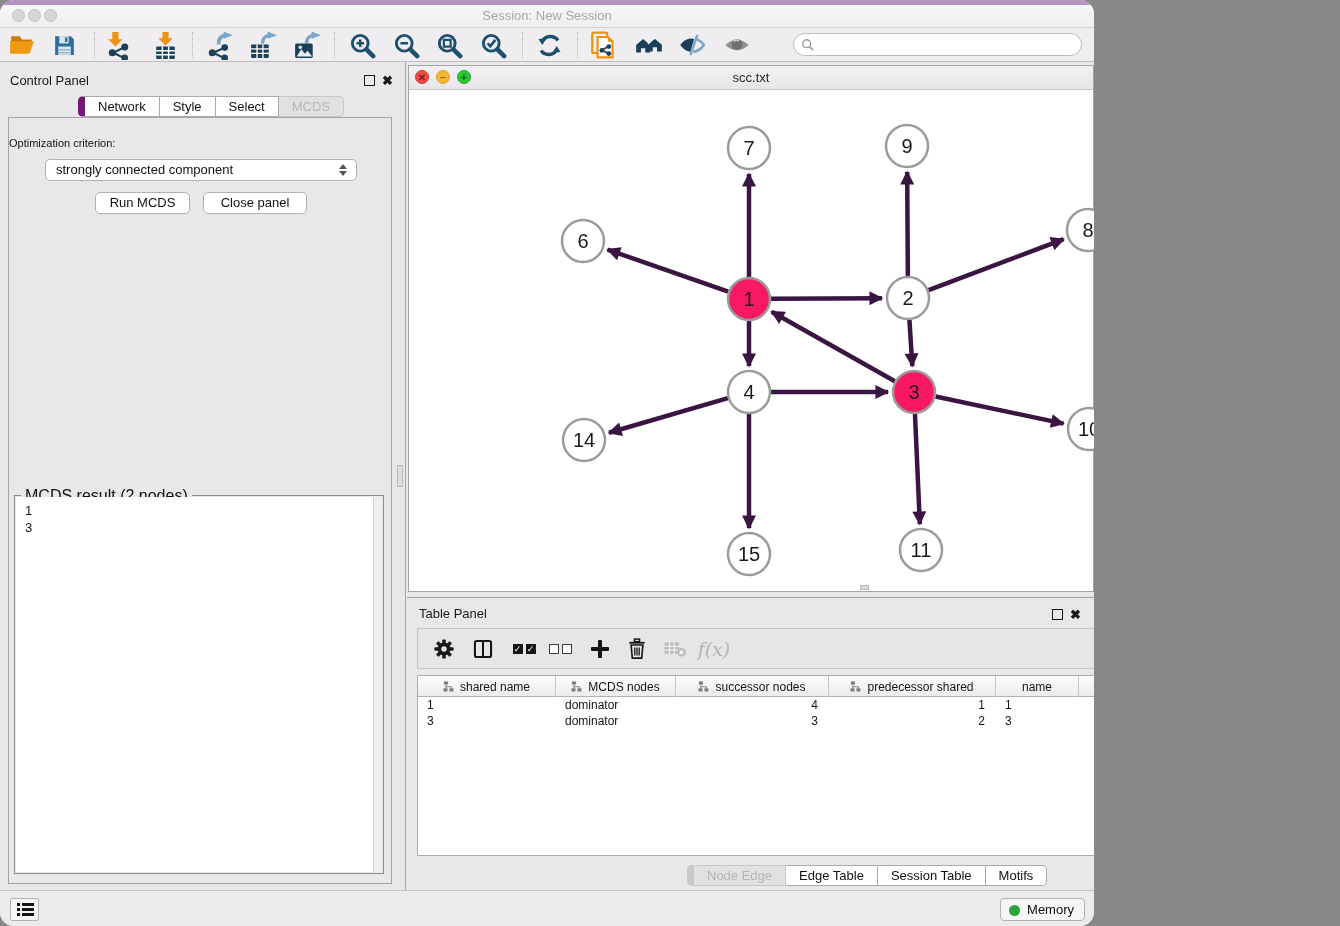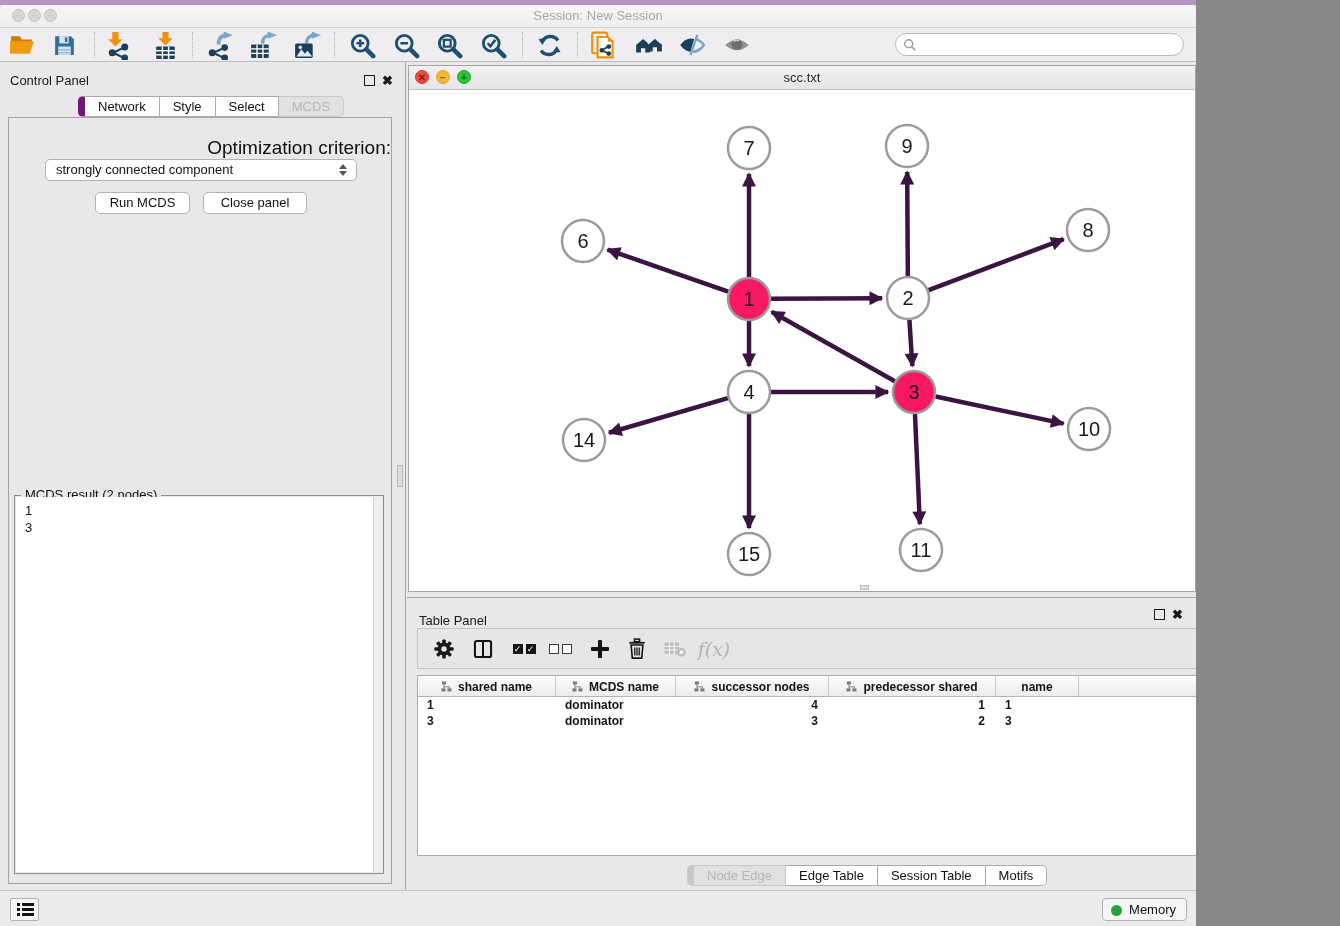--- a/index.html
+++ b/index.html
@@ -1,17 +1,17 @@
 <!DOCTYPE html>
 <html><head>
 <meta charset="utf-8">
 <style>
   html,body{margin:0;padding:0;background:#888;}
   *{box-sizing:border-box;font-family:"Liberation Sans",sans-serif;}
-  .window{position:relative;width:1196px;height:926px;background:#e9e7e9;overflow:hidden;}
+  .window{position:relative;width:1094px;height:926px;background:#e9e7e9;overflow:hidden;border-radius:14px;}
 
   
   .topstrip{position:absolute;left:0;top:0;right:0;height:5px;background:#b595c1;}
   .titlebar{position:absolute;left:0;top:5px;right:0;height:23px;background:linear-gradient(#f8f6f8,#efedef);border-bottom:1px solid #d2d0d2;border-radius:5px 5px 0 0;}
   .tl{position:absolute;top:4px;width:13px;height:13px;border-radius:50%;background:#d8d6d8;border:1px solid #c2c0c2;}
   .win-title{position:absolute;left:0;right:0;top:3px;text-align:center;font-size:13px;color:#a9a7a9;}
 
   .toolbar{position:absolute;left:0;top:28px;right:0;height:34px;background:#efedef;border-bottom:1px solid #bfbdbf;}
   .tbtn{position:absolute;top:2px;width:34px;height:30px;display:flex;align-items:center;justify-content:center;cursor:default;}
   .tbtn svg{display:block;}
@@ -27,29 +27,29 @@
   .phead{position:absolute;left:10px;top:11px;font-size:13px;color:#1a1a1a;}
   .float-btn{position:absolute;width:11px;height:11px;border:1.6px solid #1a1a1a;background:transparent;}
   .close-btn{position:absolute;font-size:13px;font-weight:bold;color:#1a1a1a;line-height:13px;}
   .tabs{display:flex;}
   .tab{height:21px;line-height:19px;padding:0 13px;font-size:13px;background:#fff;border:1px solid #ababab;border-left:none;color:#111;cursor:default;white-space:nowrap;}
   .tab:first-child{border-left:7px solid #701a75;border-radius:5px 0 0 5px;}
   .tab:last-child{border-radius:0 5px 5px 0;}
   .tab.active{background:#e2e0e2;color:#b7b5b7;border-color:#c9c7c9;}
   #cp-tabs{position:absolute;left:78px;top:34px;}
   .cp-box{position:absolute;left:8px;top:55px;width:384px;bottom:6px;border:1px solid #a5a3a5;}
-  .opt-label{position:absolute;left:0;right:0;top:19px;text-align:right;font-size:19px;color:#111;}
+  .opt-label{position:absolute;left:0;right:0;top:19px;text-align:left;font-size:11px;color:#111;}
   .combo{position:absolute;left:36px;top:41px;width:312px;height:22px;background:#fff;border:1px solid #b3b1b3;border-radius:5px;font-size:13px;line-height:20px;padding-left:10px;color:#111;}
   .combo .arrows{position:absolute;right:9px;top:4px;width:8px;}
   .combo .arrows i{display:block;width:0;height:0;border-left:4px solid transparent;border-right:4px solid transparent;}
   .combo .arrows i.up{border-bottom:5px solid #555;margin-bottom:2px;}
   .combo .arrows i.dn{border-top:5px solid #555;}
   .pbtn{position:absolute;top:74px;height:22px;background:#fff;border:1px solid #b3b1b3;border-radius:5px;font-size:13px;line-height:20px;text-align:center;color:#111;}
   .fieldset{position:absolute;left:5px;top:377px;width:370px;height:379px;border:1px solid #8f8d8f;}
-  .legend{position:absolute;left:6px;top:-9px;background:#e9e7e9;padding:0 4px;font-size:13px;color:#111;}
+  .legend{position:absolute;left:6px;top:-9px;background:#e9e7e9;padding:0 4px;font-size:16px;color:#111;}
   .fs-inner{position:absolute;left:1px;top:1px;right:10px;bottom:1px;background:#fff;padding:5px 0 0 9px;font-size:13px;line-height:17px;color:#111;}
   .fs-scroll{position:absolute;right:1px;top:1px;bottom:1px;width:9px;background:#f0eef0;border-left:1px solid #d6d4d6;}
   .vhandle{position:absolute;right:2px;top:403px;width:6px;height:22px;background:#dddbdd;border:1px solid #bab8ba;}
 
   
   .right{position:absolute;left:407px;top:0;right:0;height:100%;}
   .netwin{position:absolute;left:1px;top:3px;right:0;height:527px;background:#fff;border:1px solid #a5a3a5;}
   .net-titlebar{position:relative;height:24px;background:linear-gradient(#f2f0f2,#e7e5e7);border-bottom:1px solid #c6c4c6;}
   .tl-c{position:absolute;top:4px;width:14px;height:14px;border-radius:50%;font-size:10px;font-weight:bold;text-align:center;line-height:13px;cursor:default;}
   .tl-red{left:6px;background:#ee4b43;border:1px solid #d1382f;color:#7b1a12;}
@@ -64,21 +64,21 @@
   .tp-toolbar{position:absolute;left:10px;top:30px;width:908px;height:41px;background:#e7e5e7;border:1px solid #c6c4c6;}
   .ticon{position:absolute;top:0;height:39px;display:flex;align-items:center;justify-content:center;cursor:default;}
   .chkpair{display:flex;gap:3px;}
   .chk{width:10px;height:10px;background:#161616;color:#fff;font-size:9px;line-height:10px;text-align:center;}
   .unchk{width:10px;height:10px;background:#fff;border:1.6px solid #3c3c3c;}
   .plus{position:relative;width:18px;height:18px;}
   .plus i{position:absolute;background:#141414;border-radius:1px;}
   .plus .h{left:0;top:7px;width:18px;height:4.5px;}
   .plus .v{left:6.8px;top:0;width:4.5px;height:18px;}
   .fx{font-family:"DejaVu Serif",serif;font-style:italic;font-size:19px;color:#b4b2b4;}
-  .tp-table{position:absolute;left:10px;top:77px;width:908px;height:181px;background:#fff;border:1px solid #aeacae;overflow:hidden;font-weight:bold;}
+  .tp-table{position:absolute;left:10px;top:77px;width:908px;height:181px;background:#fff;border:1px solid #aeacae;overflow:hidden;}
   .thead{display:flex;height:21px;background:linear-gradient(#fdfdfd,#ececec);border-bottom:1px solid #b3b1b3;}
   .th{display:flex;align-items:center;gap:6px;justify-content:center;font-size:12px;color:#141414;border-right:1px solid #c9c7c9;height:21px;}
   .th-fill{flex:1;border-right:none;}
   .tr{display:flex;height:16px;}
   .td{font-size:12px;color:#141414;line-height:16px;white-space:nowrap;overflow:hidden;}
   #tbl-tabs{position:absolute;left:280px;top:267px;}
 
   
   .statusbar{position:absolute;left:0;bottom:0;right:0;height:36px;background:#eceaec;border-top:1px solid #c5c3c5;}
   .listbtn{position:absolute;left:10px;top:7px;width:29px;height:23px;background:#f7f5f7;border:1px solid #b3b1b3;border-radius:2px;padding:4px 0 0 6px;}
@@ -375,21 +375,21 @@
               <g>
                 <circle cx="512" cy="459" r="21" fill="#ffffff" stroke="#9b9b9b" stroke-width="2.5"></circle>
                 <text x="512" y="466" text-anchor="middle" font-size="20" fill="#1a1a1a">11</text>
               </g>
             </svg>
         </div>
         <div class="net-handle"></div>
       </div>
 
       <div class="tablepanel">
-        <span class="phead" style="left:12px;top:15px">Table Panel</span>
+        <span class="phead" style="left:12px;top:8px">Table Panel</span>
         <span class="float-btn" style="right:31px;top:11px"></span>
         <span class="close-btn" style="right:13px;top:10px">✖</span>
 
         <div class="tp-toolbar">
           <div class="ticon" style="left:7px;width:38px">
             <svg width="24" height="24" viewBox="0 0 30 30">
                 <g fill="#1a1a1a">
                   <rect x="12.8" y="3" width="4.4" height="24" rx="1.2"></rect>
                   <rect x="12.8" y="3" width="4.4" height="24" rx="1.2" transform="rotate(45 15 15)"></rect>
                   <rect x="12.8" y="3" width="4.4" height="24" rx="1.2" transform="rotate(90 15 15)"></rect>
@@ -466,21 +466,21 @@
               </div>
               <div class="th" style="width: 120px;">
                 <svg class="hdricon" width="11" height="11" viewBox="0 0 12 12">
                   <g fill="#7d7b7d">
                     <rect x="1" y="0.5" width="4.4" height="3.4"></rect>
                     <rect x="0.5" y="8" width="4.4" height="3.4"></rect>
                     <rect x="7" y="8" width="4.4" height="3.4"></rect>
                   </g>
                   <path d="M3.2 4 V6.3 H9.2 V8 M3.2 6.3 V8" stroke="#7d7b7d" fill="none"></path>
                 </svg>
-                <span>MCDS name</span>
+                <span>MCDS nodes</span>
               </div>
               <div class="th" style="width: 153px;">
                 <svg class="hdricon" width="11" height="11" viewBox="0 0 12 12">
                   <g fill="#7d7b7d">
                     <rect x="1" y="0.5" width="4.4" height="3.4"></rect>
                     <rect x="0.5" y="8" width="4.4" height="3.4"></rect>
                     <rect x="7" y="8" width="4.4" height="3.4"></rect>
                   </g>
                   <path d="M3.2 4 V6.3 H9.2 V8 M3.2 6.3 V8" stroke="#7d7b7d" fill="none"></path>
                 </svg>

